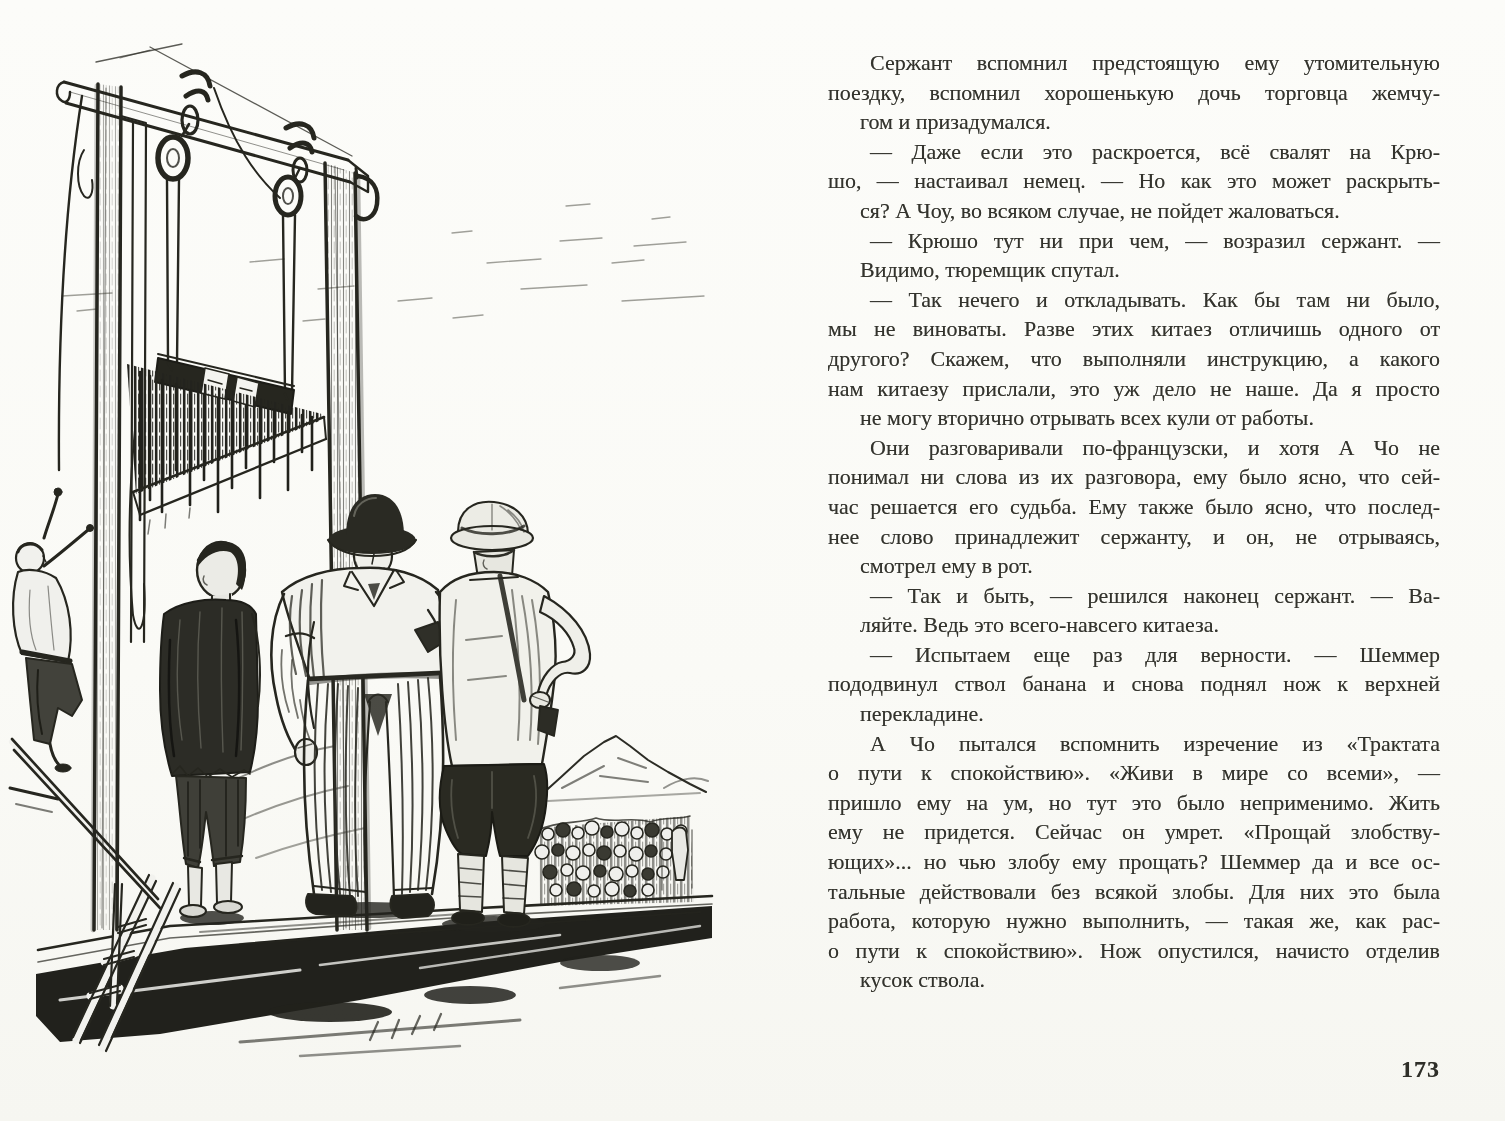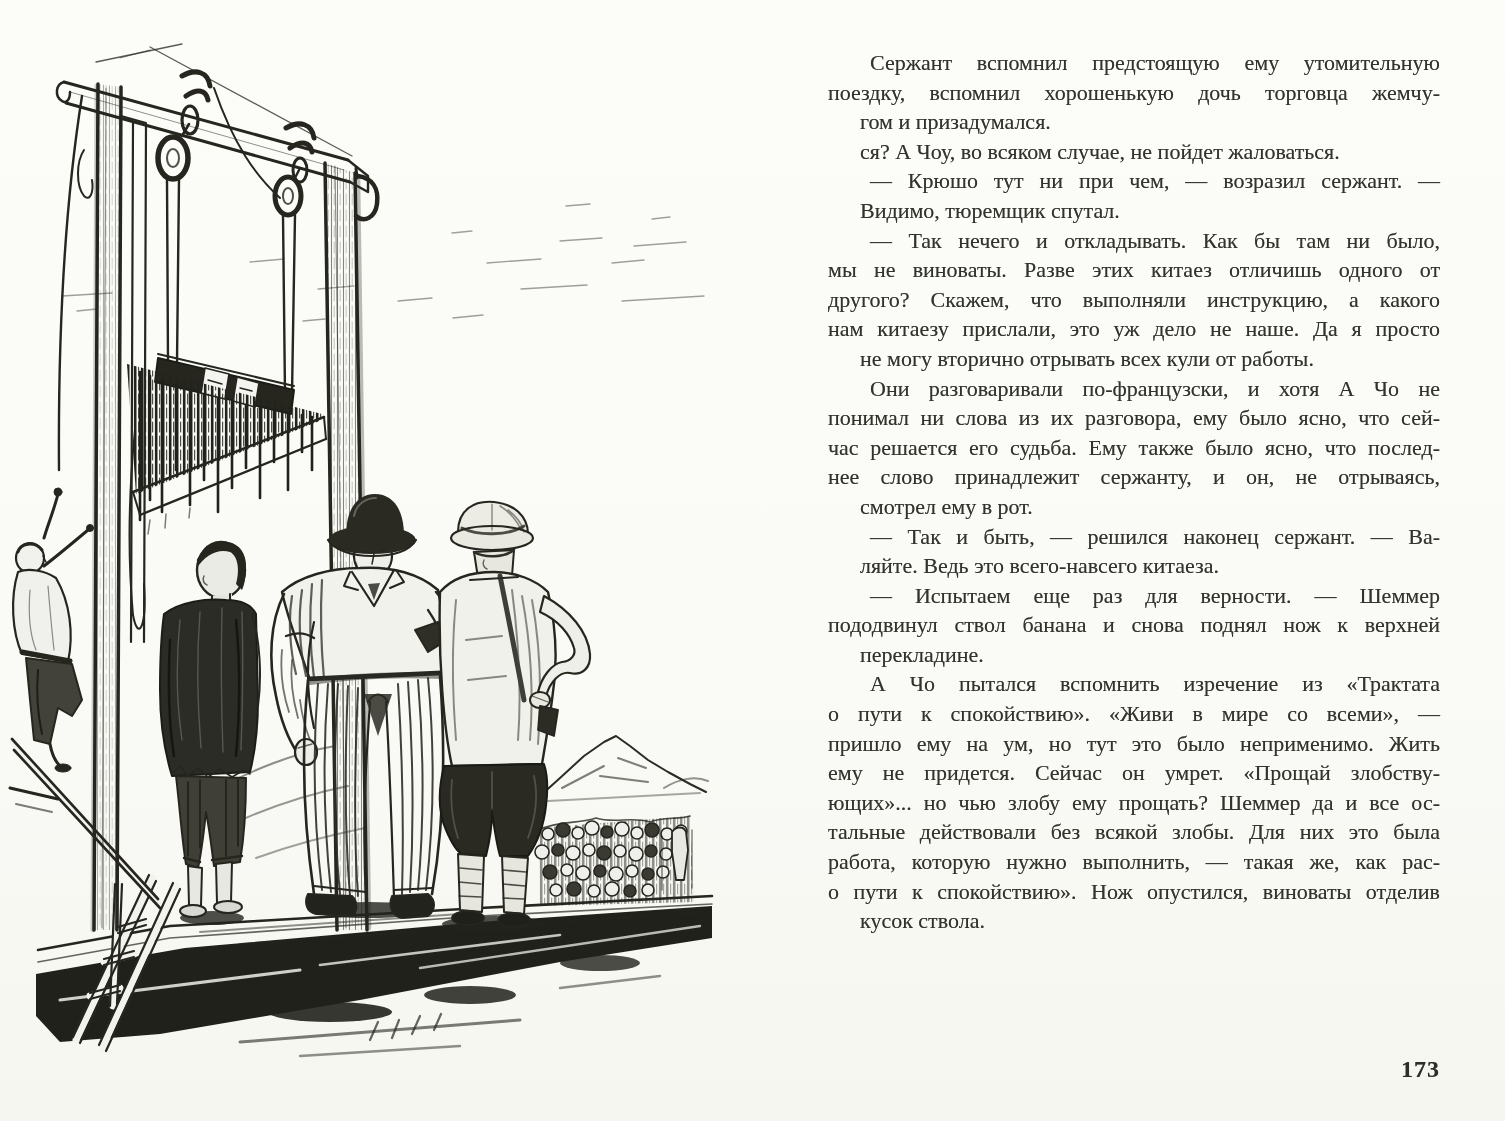--- a/index.html
+++ b/index.html
@@ -424,20 +424,22 @@
   </svg>
   </div>
 
   <div class="text-col">
       <div>
         <div class="line first">Сержант вспомнил предстоящую ему утомительную</div>
         <div class="line">поездку, вспомнил хорошенькую дочь торговца жемчу-</div>
         <div class="line last">гом и призадумался.</div>
       </div>
       <div>
+        <div class="line first">— Даже если это раскроется, всё свалят на Крю-</div>
+        <div class="line">шо, — настаивал немец. — Но как это может раскрыть-</div>
         <div class="line last">ся? А Чоу, во всяком случае, не пойдет жаловаться.</div>
       </div>
       <div>
         <div class="line first">— Крюшо тут ни при чем, — возразил сержант. —</div>
         <div class="line last">Видимо, тюремщик спутал.</div>
       </div>
       <div>
         <div class="line first">— Так нечего и откладывать. Как бы там ни было,</div>
         <div class="line">мы не виноваты. Разве этих китаез отличишь одного от</div>
         <div class="line">другого? Скажем, что выполняли инструкцию, а какого</div>
@@ -461,20 +463,20 @@
         <div class="line last">перекладине.</div>
       </div>
       <div>
         <div class="line first">А Чо пытался вспомнить изречение из «Трактата</div>
         <div class="line">о пути к спокойствию». «Живи в мире со всеми», —</div>
         <div class="line">пришло ему на ум, но тут это было неприменимо. Жить</div>
         <div class="line">ему не придется. Сейчас он умрет. «Прощай злобству-</div>
         <div class="line">ющих»... но чью злобу ему прощать? Шеммер да и все ос-</div>
         <div class="line">тальные действовали без всякой злобы. Для них это была</div>
         <div class="line">работа, которую нужно выполнить, — такая же, как рас-</div>
-        <div class="line">о пути к спокойствию». Нож опустился, виноваты отделив</div>
+        <div class="line">о пути к спокойствию». Нож опустился, начисто отделив</div>
         <div class="line last">кусок ствола.</div>
       </div>
     </div>
 
   <div class="pageno">173</div>
 
 </div>
 
 </body></html>

